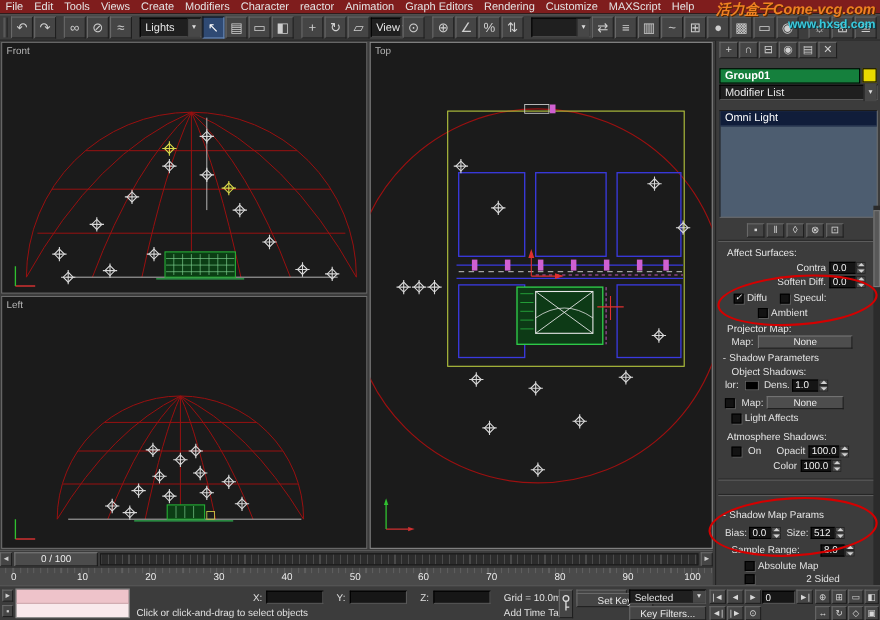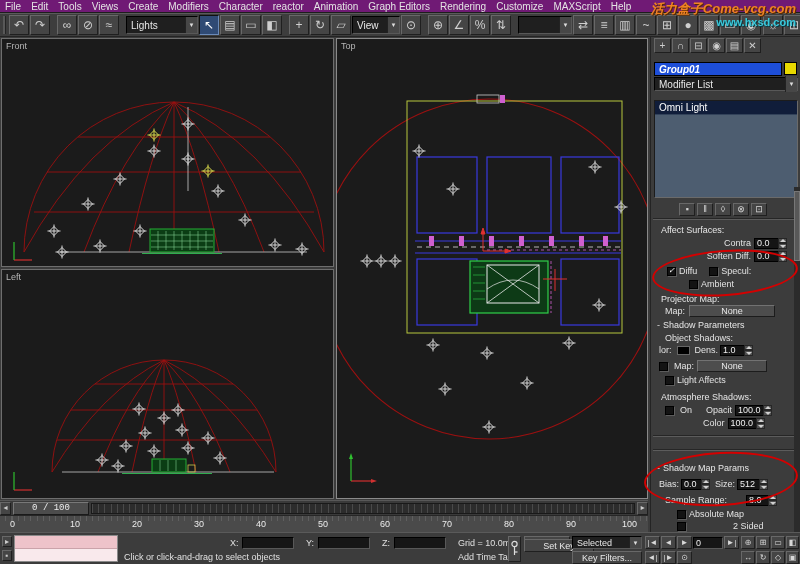--- a/index.html
+++ b/index.html
@@ -1,20 +1,20 @@
 <!DOCTYPE html>
 <html><head>
 <meta charset="utf-8">
 <style>
   *{box-sizing:border-box;margin:0;padding:0;}
   html,body{background:#222;}
   .root{position:relative;width:800px;height:564px;background:#3c3c3c;overflow:hidden;
         font-family:"Liberation Sans",sans-serif;color:#ddd;-webkit-font-smoothing:none;}
   
-  .menubar{position:absolute;left:0;top:0;width:800px;height:13px;background:#701a75;
+  .menubar{position:absolute;left:0;top:0;width:800px;height:13px;background:#7f1d1d;
            border-bottom:1px solid #1d1d1d;display:flex;align-items:center;font-size:10px;color:#e4e4e4;}
   .menubar span{padding:0 5px;white-space:nowrap;}
   
   .toolbar{position:absolute;left:0;top:13px;width:800px;height:24px;background:#3d3d3d;
            border-top:1px solid #5a5a5a;border-bottom:1px solid #242424;display:flex;align-items:center;
            padding:0 3px;gap:1px;}
   .grip{width:4px;height:18px;border-left:2px solid #585858;border-right:1px solid #242424;margin-right:2px;}
   .tbtn{width:20px;height:20px;flex:0 0 auto;display:flex;align-items:center;justify-content:center;
         font-size:12px;line-height:1;color:#cfcfcf;background:#454545;
         border:1px solid;border-color:#686868 #1f1f1f #1f1f1f #686868;}
@@ -29,42 +29,42 @@
   .wm .l1{font-size:13px;font-weight:bold;font-style:italic;color:#f08222;text-shadow:1px 1px 0 #5a2a00;}
   .wm .l2{font-size:11px;font-weight:bold;color:#39c9dc;text-shadow:1px 1px 0 #063a44;}
   
   .vp{position:absolute;background:#1b1b1b;border:1px solid #6e6e6e;}
   .vp-label{position:absolute;left:4px;top:2px;font-size:9px;color:#b5b5b5;z-index:5;}
   .vp-front{left:1px;top:38px;width:333px;height:229px;}
   .vp-left{left:1px;top:269px;width:333px;height:230px;}
   .vp-top{left:336px;top:38px;width:312px;height:461px;border-color:#8a8a8a;}
   
   .tslider{position:absolute;left:0;top:500px;width:648px;height:15px;background:#3a3a3a;
-           border-top:1px solid #585858;display:flex;align-items:center;font-family:Liberation Mono, monospace;}
+           border-top:1px solid #585858;display:flex;align-items:center;}
   .ts-arrow{width:11px;height:13px;font-size:7px;display:flex;align-items:center;justify-content:center;
             color:#ccc;background:#454545;border:1px solid;border-color:#686868 #1f1f1f #1f1f1f #686868;}
   .ts-btn{width:76px;height:13px;margin-left:2px;font-size:9px;display:flex;align-items:center;justify-content:center;
           color:#eee;background:#4c4c4c;border:1px solid;border-color:#787878 #1a1a1a #1a1a1a #787878;}
   .ts-groove{flex:1;height:11px;margin:0 2px;background:#2c2c2c;border:1px solid #191919;
              background-image:repeating-linear-gradient(90deg,#4a4a4a 0 1px,transparent 1px 6.2px);}
   .ruler{position:absolute;left:0;top:515px;width:648px;height:17px;background:#4a4a4a;
          border-top:1px solid #262626;
          background-image:repeating-linear-gradient(90deg,#5f5f5f 0 1px,transparent 1px 6.16px);
          background-position:12px 0;background-size:100% 5px;background-repeat:repeat-x;}
   .ruler .num{position:absolute;top:3px;font-size:9px;color:#ececec;}
   
   .cpanel{position:absolute;left:650px;top:37px;width:150px;height:495px;background:#3c3c3c;
           border-left:1px solid #242424;font-size:9px;}
   .cp-row{position:absolute;left:0;width:150px;height:12px;display:flex;align-items:center;}
   .cp-lbl{color:#e2e2e2;white-space:nowrap;}
   .cp-h{color:#e6e6e6;}
   .tabbtn{width:17px;height:15px;display:flex;align-items:center;justify-content:center;font-size:10px;
           color:#cfcfcf;background:#454545;border:1px solid;border-color:#686868 #1f1f1f #1f1f1f #686868;margin-right:1px;}
-  .namefield{position:absolute;left:3px;width:128px;height:14px;background:#1d4ed8;color:#fff;
-             font-weight:bold;font-size:10px;padding:1px 4px;border:1px solid #000;font-style:italic;}
+  .namefield{position:absolute;left:3px;width:128px;height:14px;background:#15803d;color:#fff;
+             font-weight:bold;font-size:10px;padding:1px 4px;border:1px solid #000;}
   .colorswatch{position:absolute;right:3px;width:13px;height:13px;background:#e8d900;border:1px solid #000;}
   .modlist{position:absolute;left:3px;width:144px;height:14px;}
   .stackbox{position:absolute;left:3px;width:144px;background:#4d5d70;border:1px solid;
             border-color:#1c1c1c #6a6a6a #6a6a6a #1c1c1c;}
   .stacksel{background:#101d3a;color:#fff;font-size:10px;padding:1px 4px;border-bottom:1px solid #32425a;}
   .stkbtn{width:16px;height:13px;display:flex;align-items:center;justify-content:center;font-size:9px;
           color:#d6d6d6;background:#454545;border:1px solid;border-color:#686868 #1f1f1f #1f1f1f #686868;margin-right:2px;}
   .cp-sep{position:absolute;left:2px;width:146px;height:2px;border-top:1px solid #262626;border-bottom:1px solid #5c5c5c;}
   .spin{display:inline-flex;align-items:stretch;height:11px;flex:0 0 auto;}
   .spin-val{min-width:24px;background:#151515;border:1px solid #000;border-right:none;color:#f0f0f0;
@@ -125,33 +125,33 @@
 
   <div class="toolbar">
     <div class="grip"></div>
     <span class="tbtn">↶</span>
     <span class="tbtn">↷</span>
     <span class="tsep"></span>
     <span class="tbtn">∞</span>
     <span class="tbtn">⊘</span>
     <span class="tbtn">≈</span>
     <span class="tsep"></span>
-    <div class="combo" style="width:72px;">
+    <div class="combo" style="width:56px;">
       <span>Lights</span>
       <span class="arrow">▼</span>
     </div>
     <span class="tbtn active">↖</span>
     <span class="tbtn">▤</span>
     <span class="tbtn">▭</span>
     <span class="tbtn">◧</span>
     <span class="tsep"></span>
     <span class="tbtn">+</span>
     <span class="tbtn">↻</span>
     <span class="tbtn">▱</span>
-    <div class="combo" style="width:48px;">
+    <div class="combo" style="width:28px;">
       <span>View</span>
       <span class="arrow">▼</span>
     </div>
     <span class="tbtn">⊙</span>
     <span class="tsep"></span>
     <span class="tbtn">⊕</span>
     <span class="tbtn">∠</span>
     <span class="tbtn">%</span>
     <span class="tbtn">⇅</span>
     <span class="tsep"></span>

